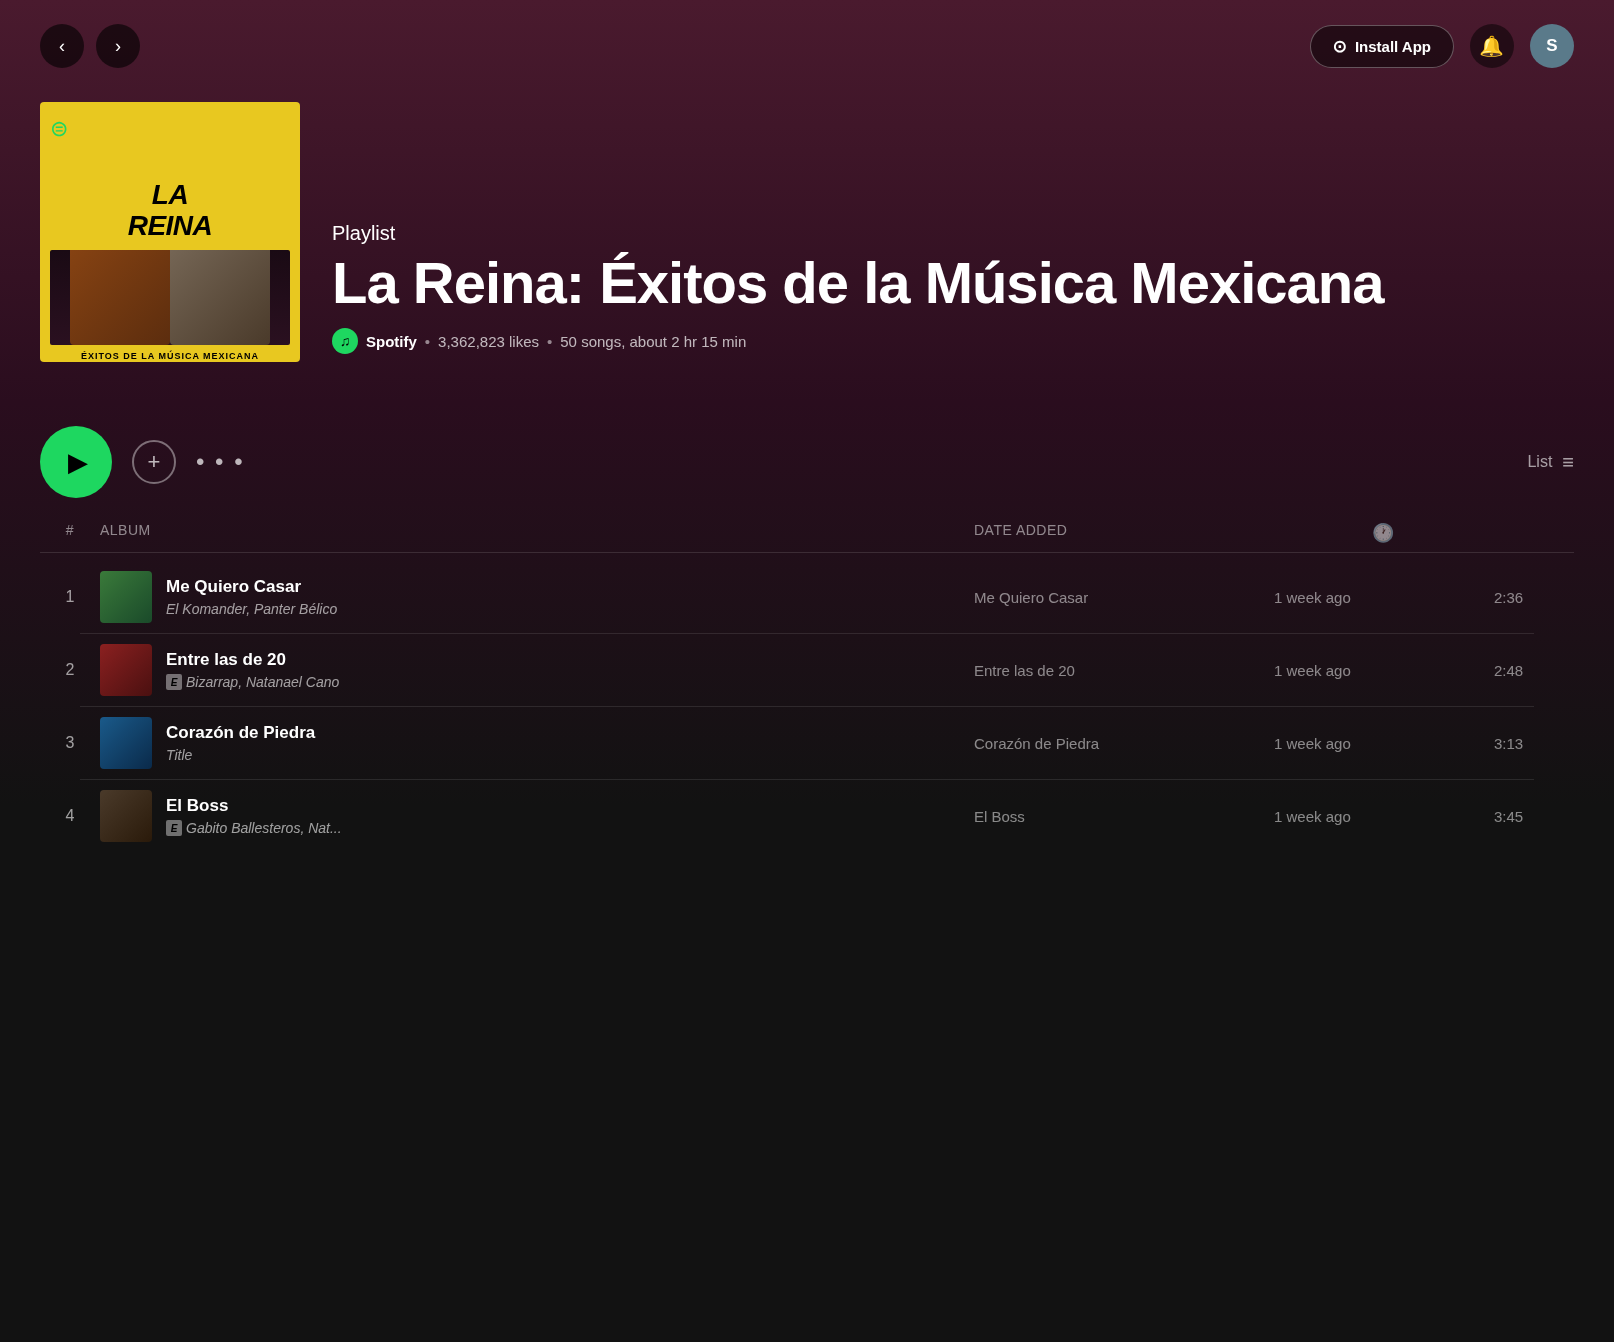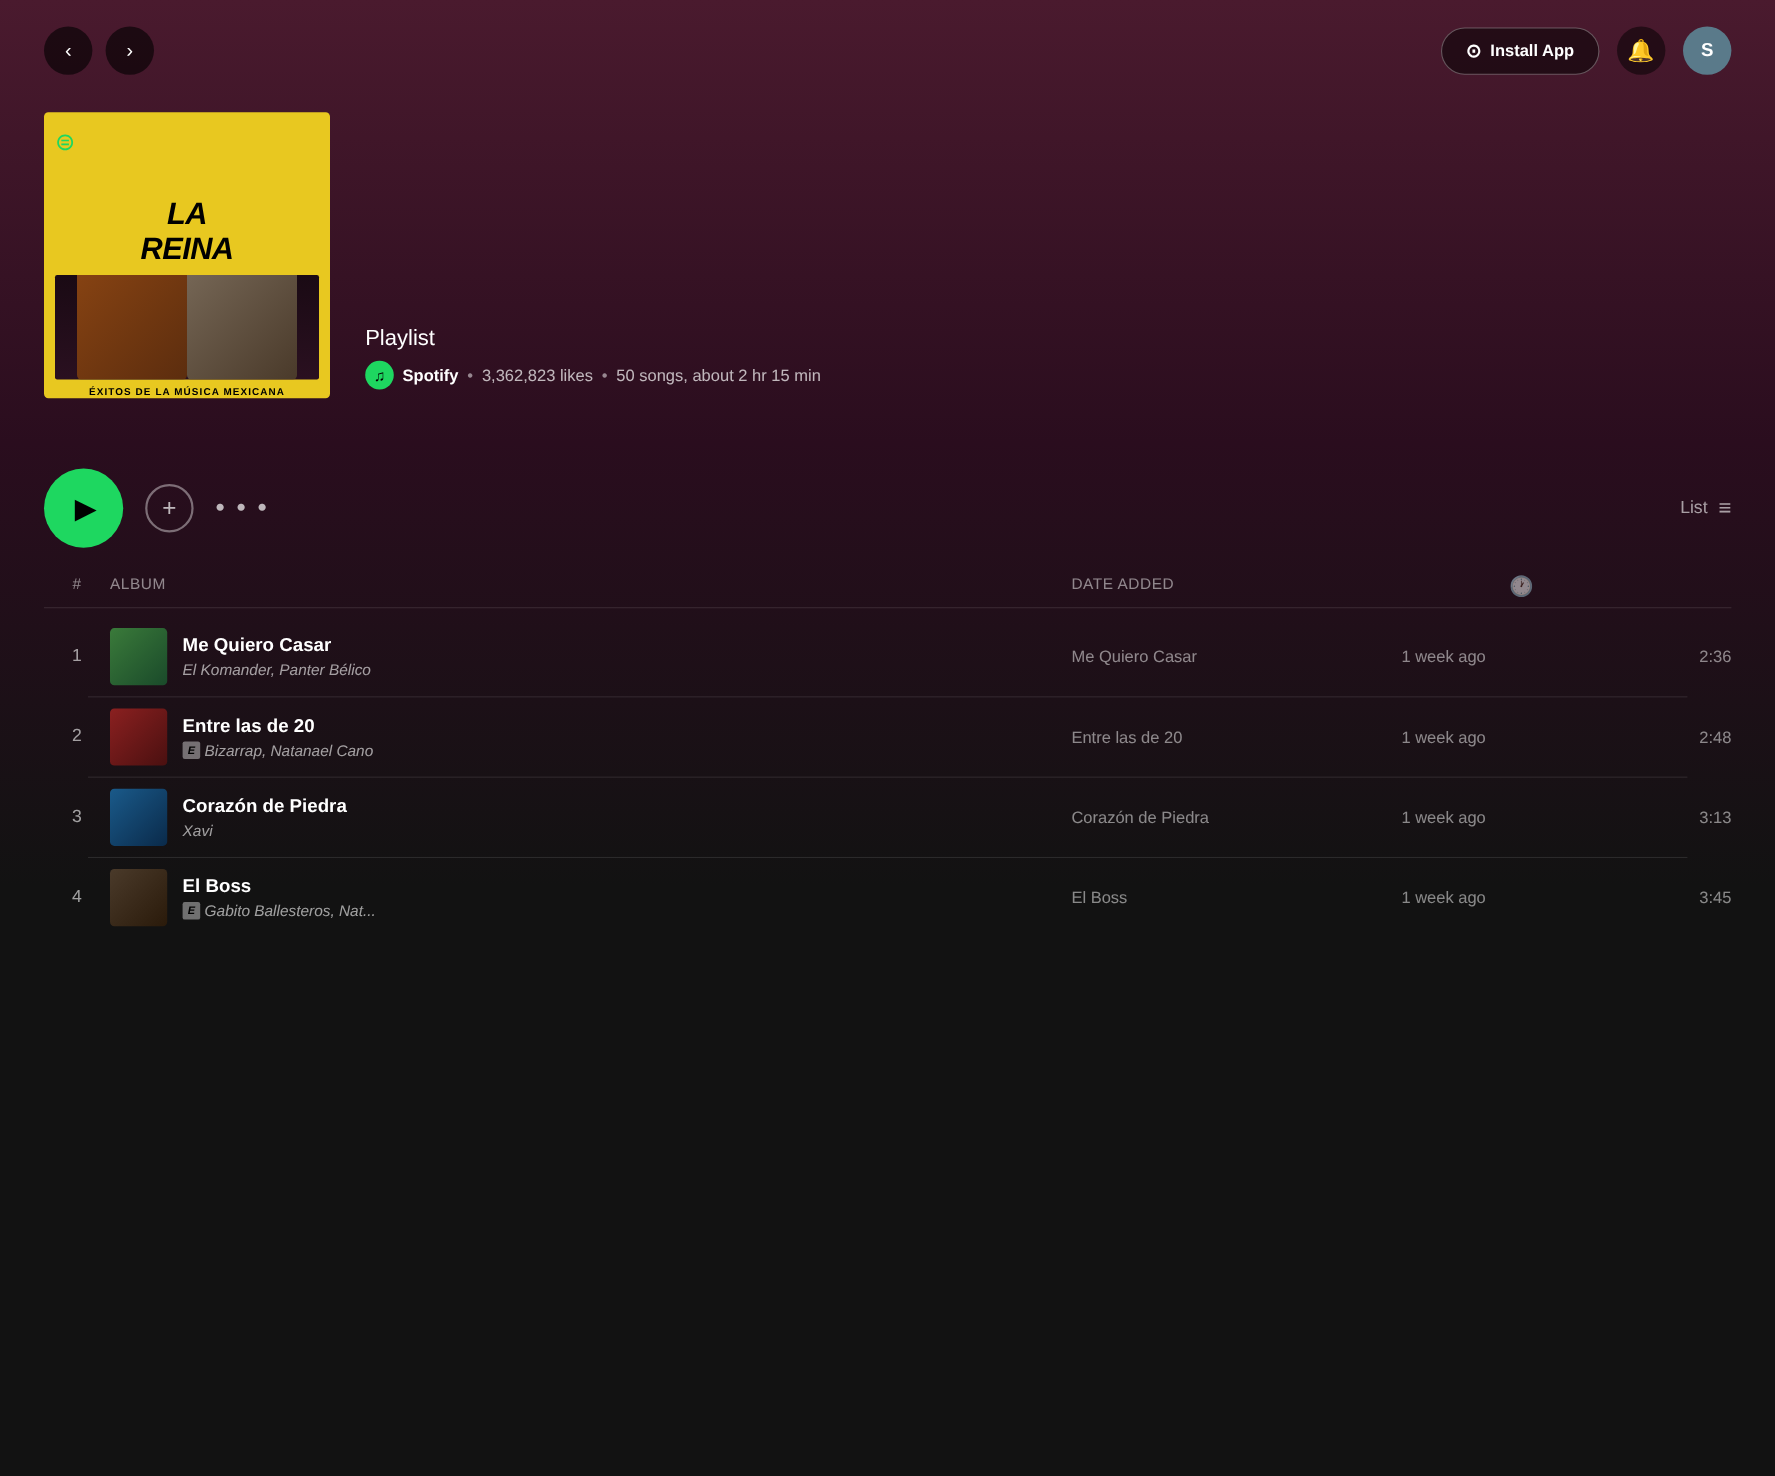--- a/index.html
+++ b/index.html
@@ -363,21 +363,21 @@
     }
     .track-album {
       font-size: 15px;
       color: rgba(255,255,255,0.5);
     }
     .track-date {
       font-size: 15px;
       color: rgba(255,255,255,0.5);
     }
     .track-duration {
-      text-align: right;
+      text-align: left;
       font-size: 15px;
       color: rgba(255,255,255,0.5);
     }
 
     .divider {
       height: 1px;
       background: rgba(255,255,255,0.1);
       margin: 0 40px;
     }
   </style>
@@ -414,20 +414,21 @@
     </div>
     <div class="cover-persons">
       <div class="cover-person cover-person-1"></div>
       <div class="cover-person cover-person-2"></div>
     </div>
     <div class="cover-subtitle">Éxitos de la Música Mexicana</div>
   </div>
 
   <div class="playlist-info">
     <div class="playlist-type">Playlist</div>
+    <h1 class="playlist-title">La Reina: Éxitos de la Música Mexicana</h1>
     <div class="playlist-meta">
       <div class="spotify-green-icon">
         <span class="spotify-logo-inner">♫</span>
       </div>
       <span class="meta-text" style="font-weight:700;color:#fff;">Spotify</span>
       <span class="meta-separator">•</span>
       <span class="meta-text">3,362,823 likes</span>
       <span class="meta-separator">•</span>
       <span class="meta-text">50 songs, about 2 hr 15 min</span>
     </div>
@@ -492,21 +493,21 @@
   </div>
 
   <div class="divider"></div>
 
   <div class="track-row">
     <div class="track-num">3</div>
     <div class="track-info">
       <div class="track-thumb track-thumb-3"></div>
       <div class="track-text">
         <span class="track-name">Corazón de Piedra</span>
-        <span class="track-artist">Xavi</span>
+        <span class="track-artist">Title</span>
       </div>
     </div>
     <div class="track-album">Corazón de Piedra</div>
     <div class="track-date">1 week ago</div>
     <div class="track-duration">3:13</div>
   </div>
 
   <div class="divider"></div>
 
   <div class="track-row">

